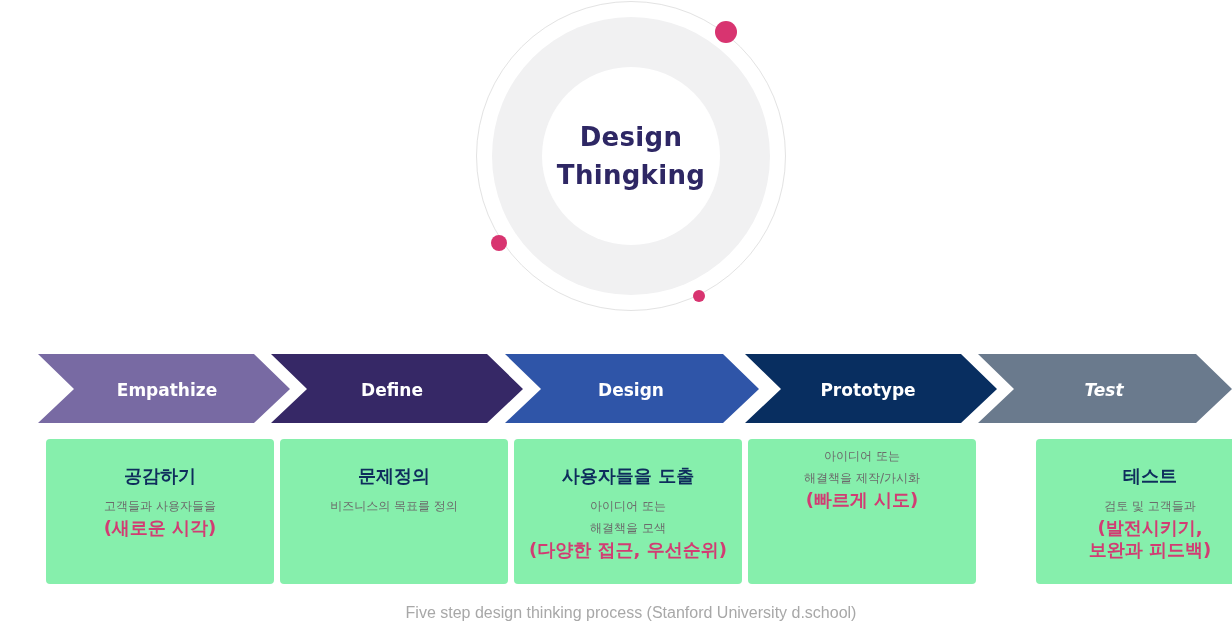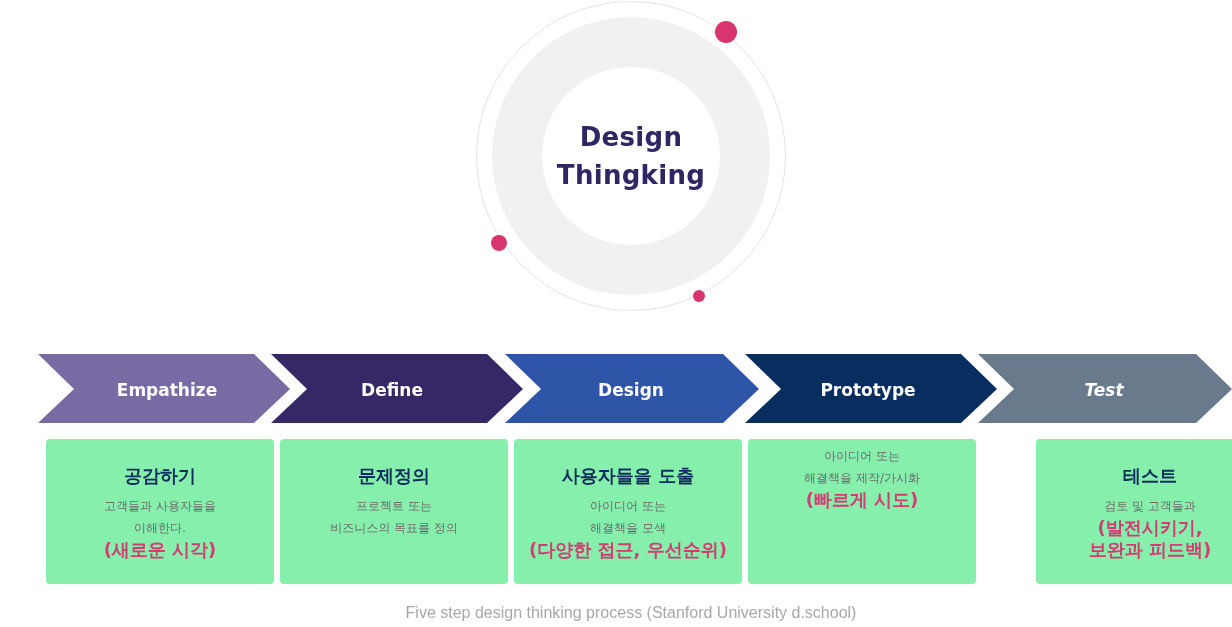--- a/index.html
+++ b/index.html
@@ -45,31 +45,29 @@
 <div class="arrow-label" style="left:74px;width:186px;">Empathize</div>
 <div class="arrow-label" style="left:299px;width:186px;">Define</div>
 <div class="arrow-label" style="left:538px;width:186px;">Design</div>
 <div class="arrow-label" style="left:775px;width:186px;">Prototype</div>
 <div class="arrow-label" style="left:1011px;width:186px;font-style:italic;">Test</div>
 
 <div class="card" style="left:46px;">
   <div class="card-title">공감하기</div>
   <div class="card-desc">
     <div>고객들과 사용자들을</div>
-    <div>이해한다.</div>
   </div>
   <div class="card-hl">
     <div>(새로운 시각)</div>
   </div>
 </div>
 
 <div class="card" style="left:280px;">
   <div class="card-title">문제정의</div>
   <div class="card-desc">
-    <div>프로젝트 또는</div>
     <div>비즈니스의 목표를 정의</div>
   </div>
 </div>
 
 <div class="card" style="left:514px;">
   <div class="card-title">사용자들을 도출</div>
   <div class="card-desc">
     <div>아이디어 또는</div>
     <div>해결책을 모색</div>
   </div>

